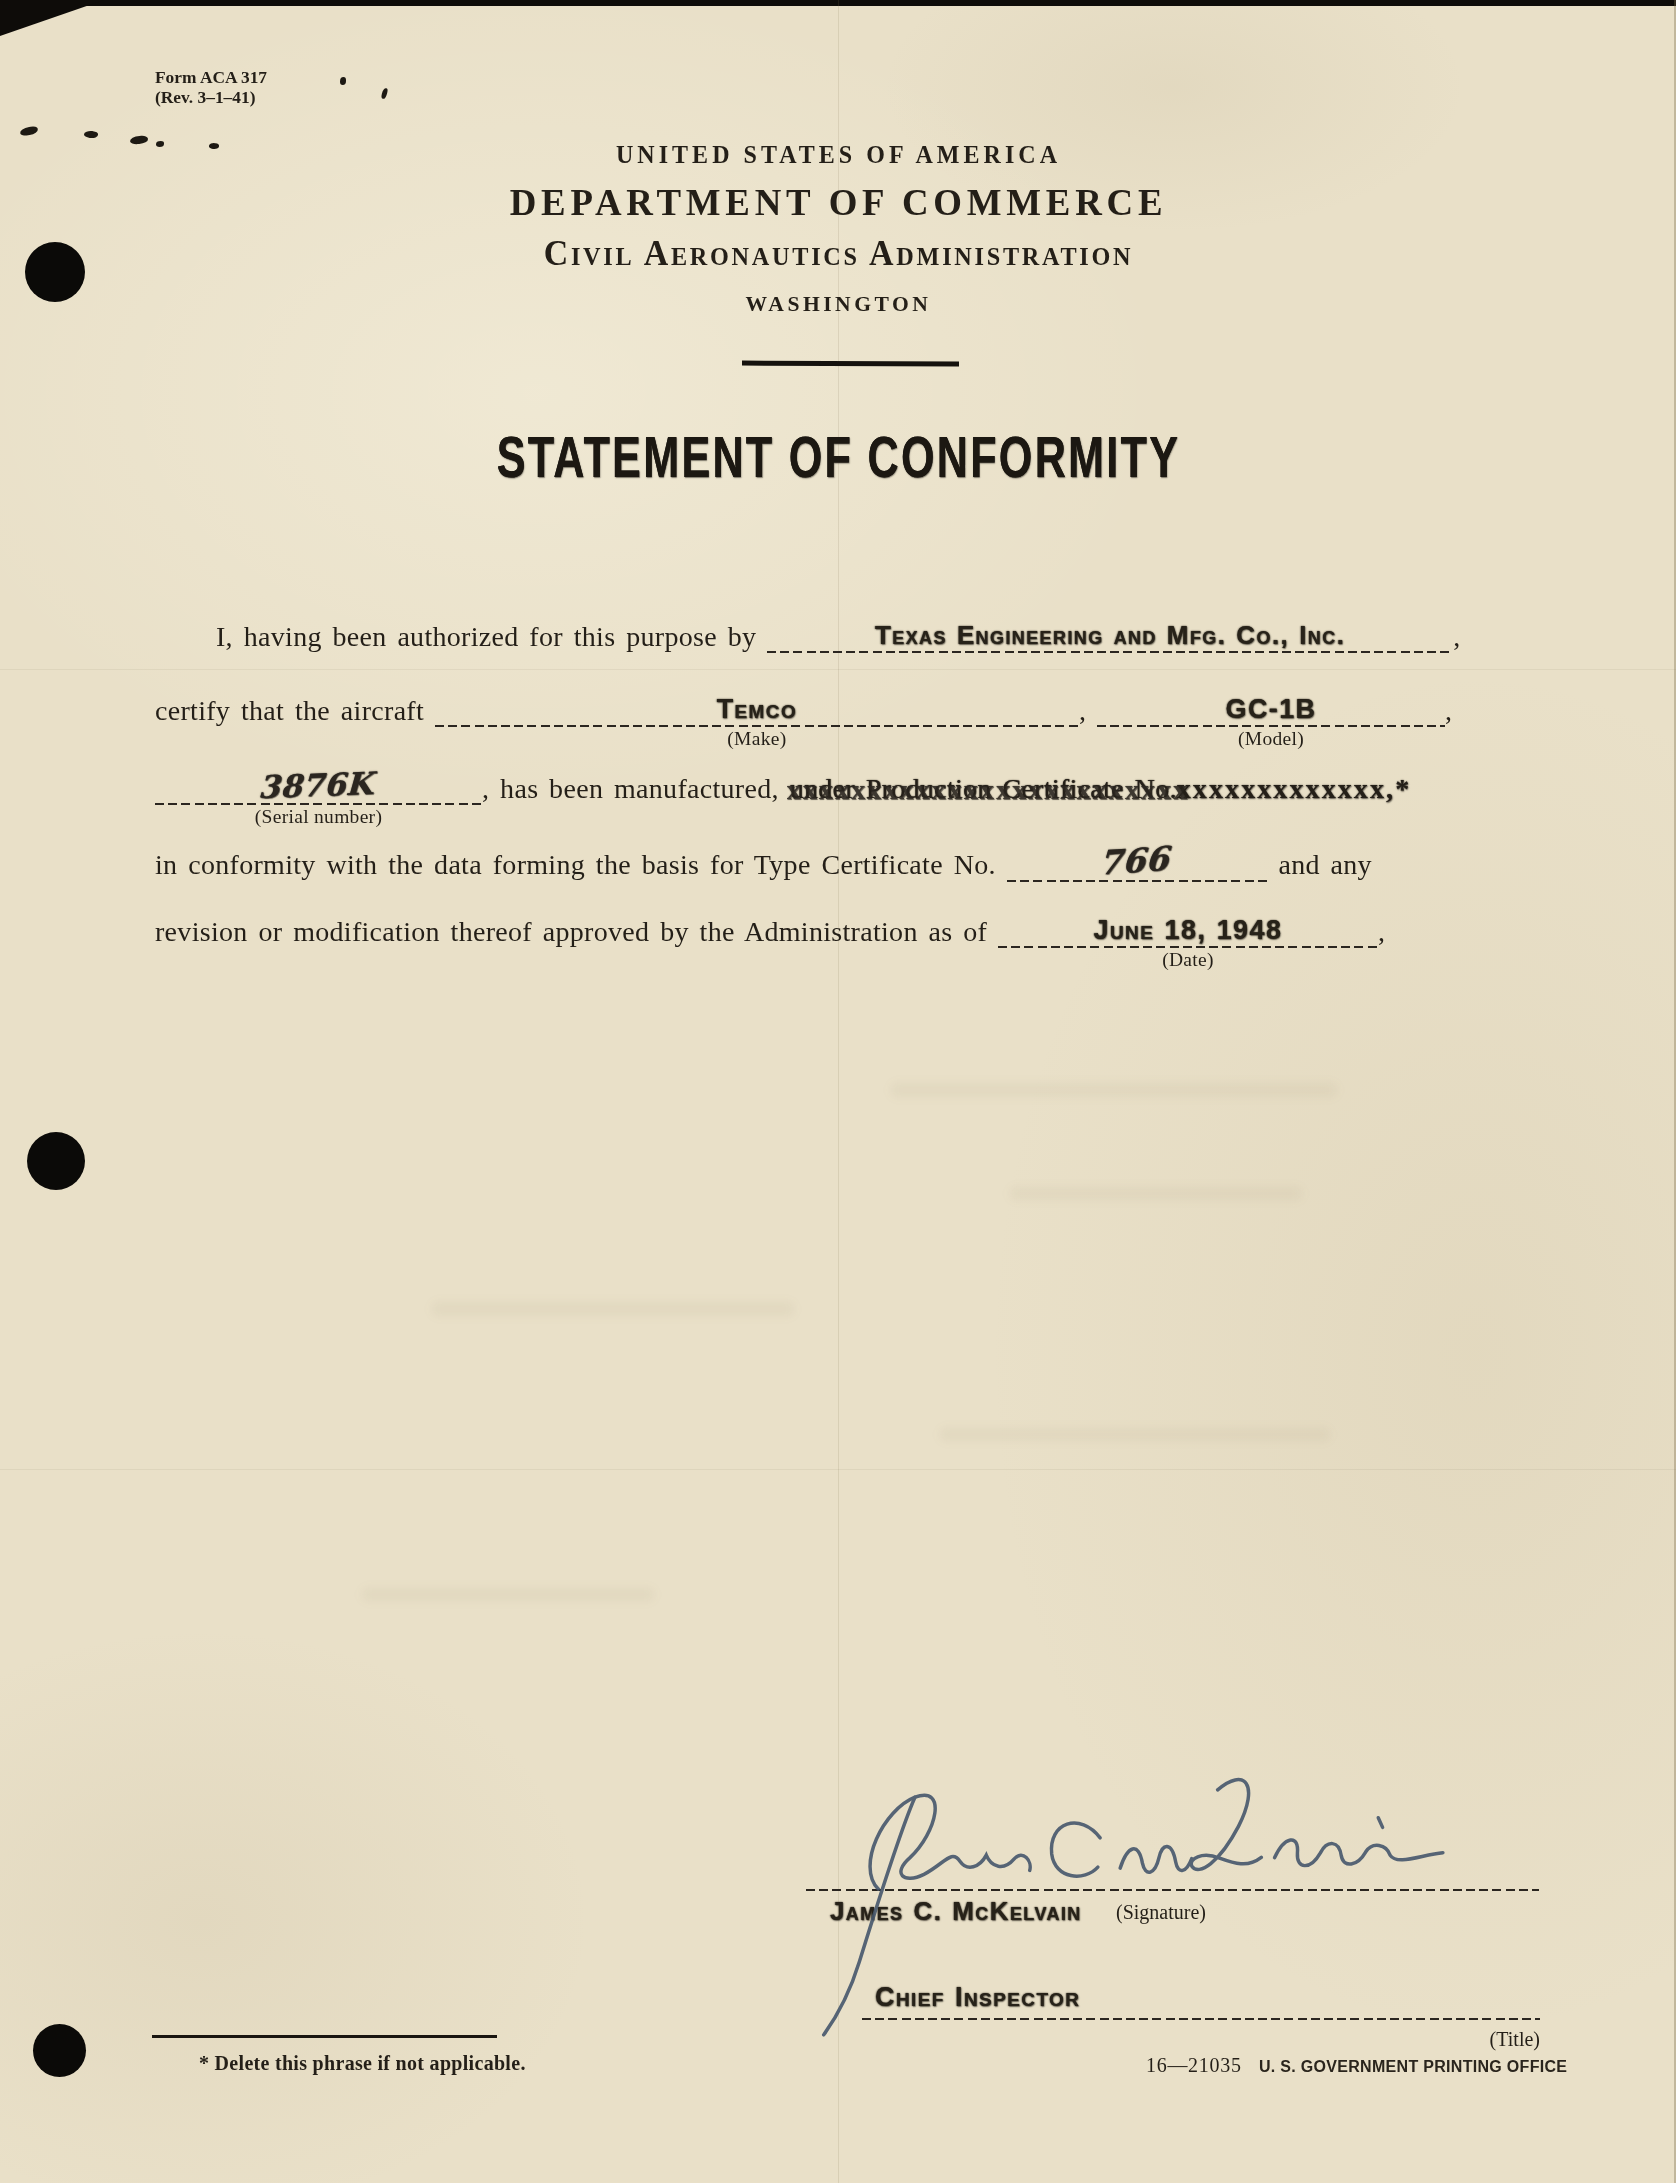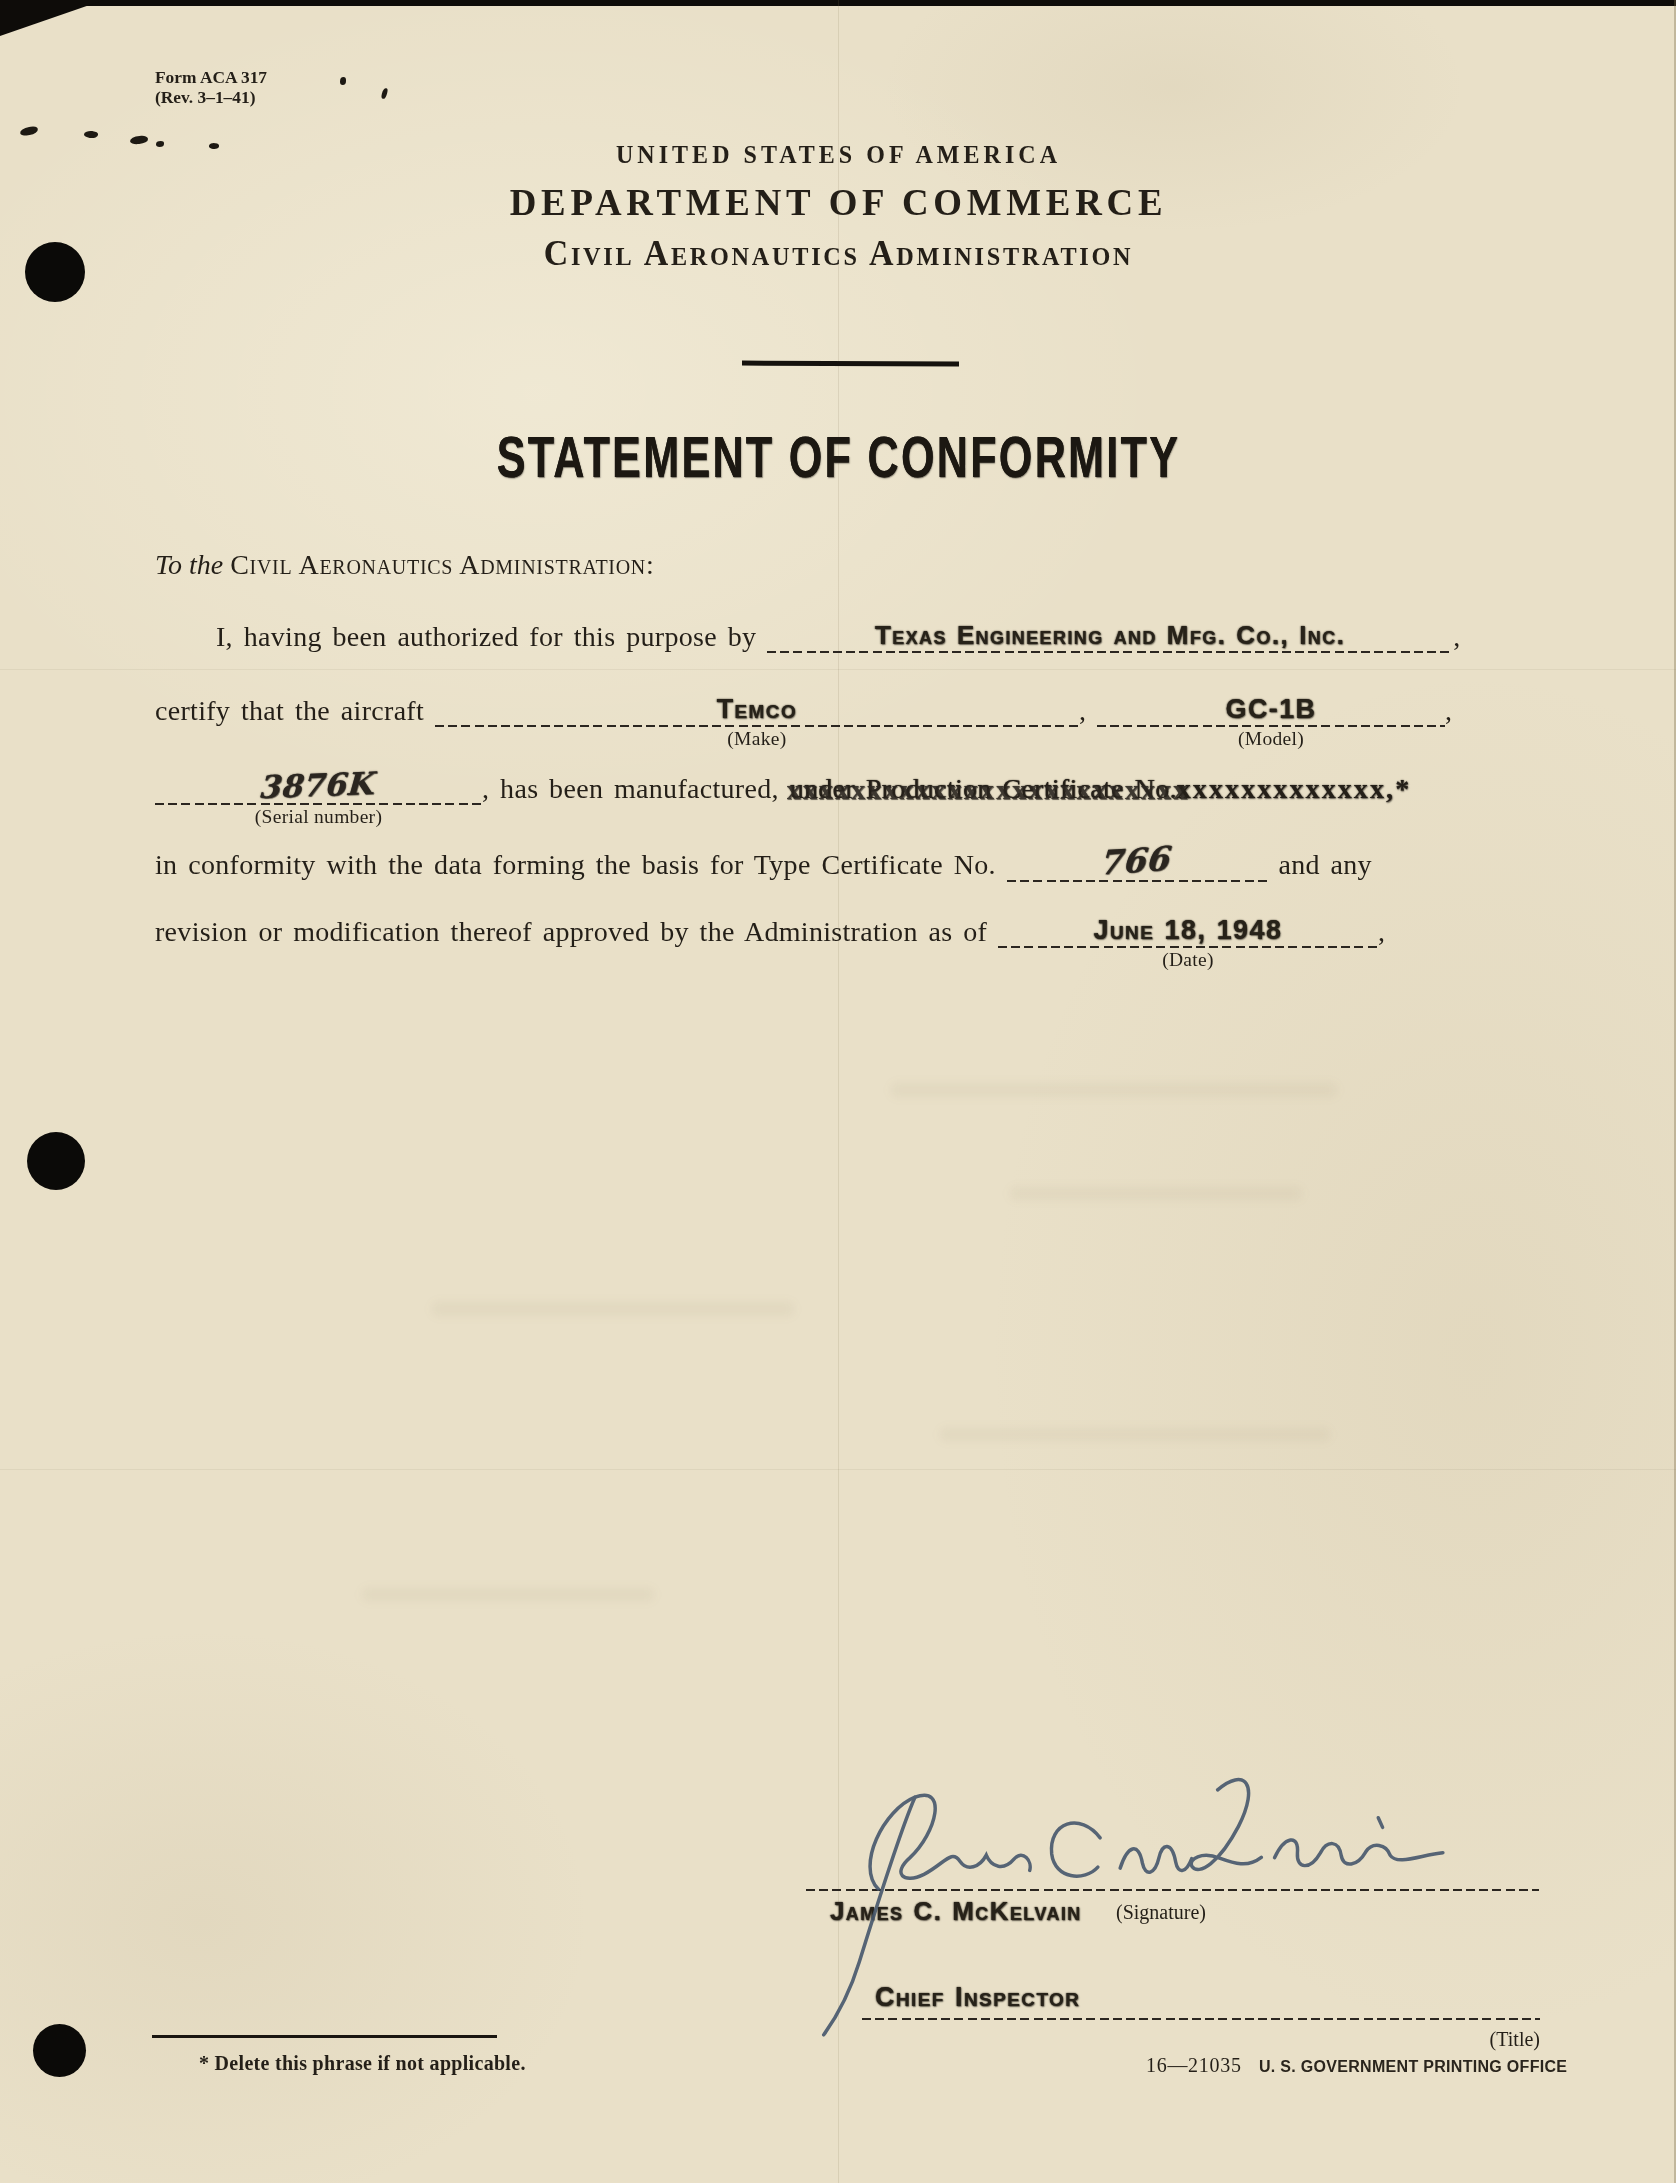--- a/index.html
+++ b/index.html
@@ -117,28 +117,25 @@
   <div class="ghost" style="left:362px;top:1588px;width:292px;height:12.5px;"></div>
 
   <div class="formnum">
     <div>Form ACA 317</div>
     <div>(Rev. 3–1–41)</div>
   </div>
 
   <div class="hdr hdr-country">UNITED STATES OF AMERICA</div>
   <div class="hdr hdr-dept">DEPARTMENT OF COMMERCE</div>
   <div class="hdr hdr-agency">Civil Aeronautics Administration</div>
+  <div class="hdr hdr-city">WASHINGTON</div>
   <div class="hdr-rule"></div>
 
   <div class="doc-title">STATEMENT OF CONFORMITY</div>
 
-  <div class="salutation">
-    <span class="ital">To the</span>
-    <span class="sc">Civil Aeronautics Administration:</span>
-  </div>
 
   <div class="bline" style="left:216px;top:621px;">
     <span>I, having been authorized for this purpose by</span>
     <span class="blank" style="width:686px;">
       <span class="value-lift stamp stamp-sm">Texas Engineering and Mfg. Co., Inc.</span>
     </span><span>,</span>
   </div>
 
   <div class="bline" style="left:155px;top:695px;">
     <span>certify that the aircraft</span>

